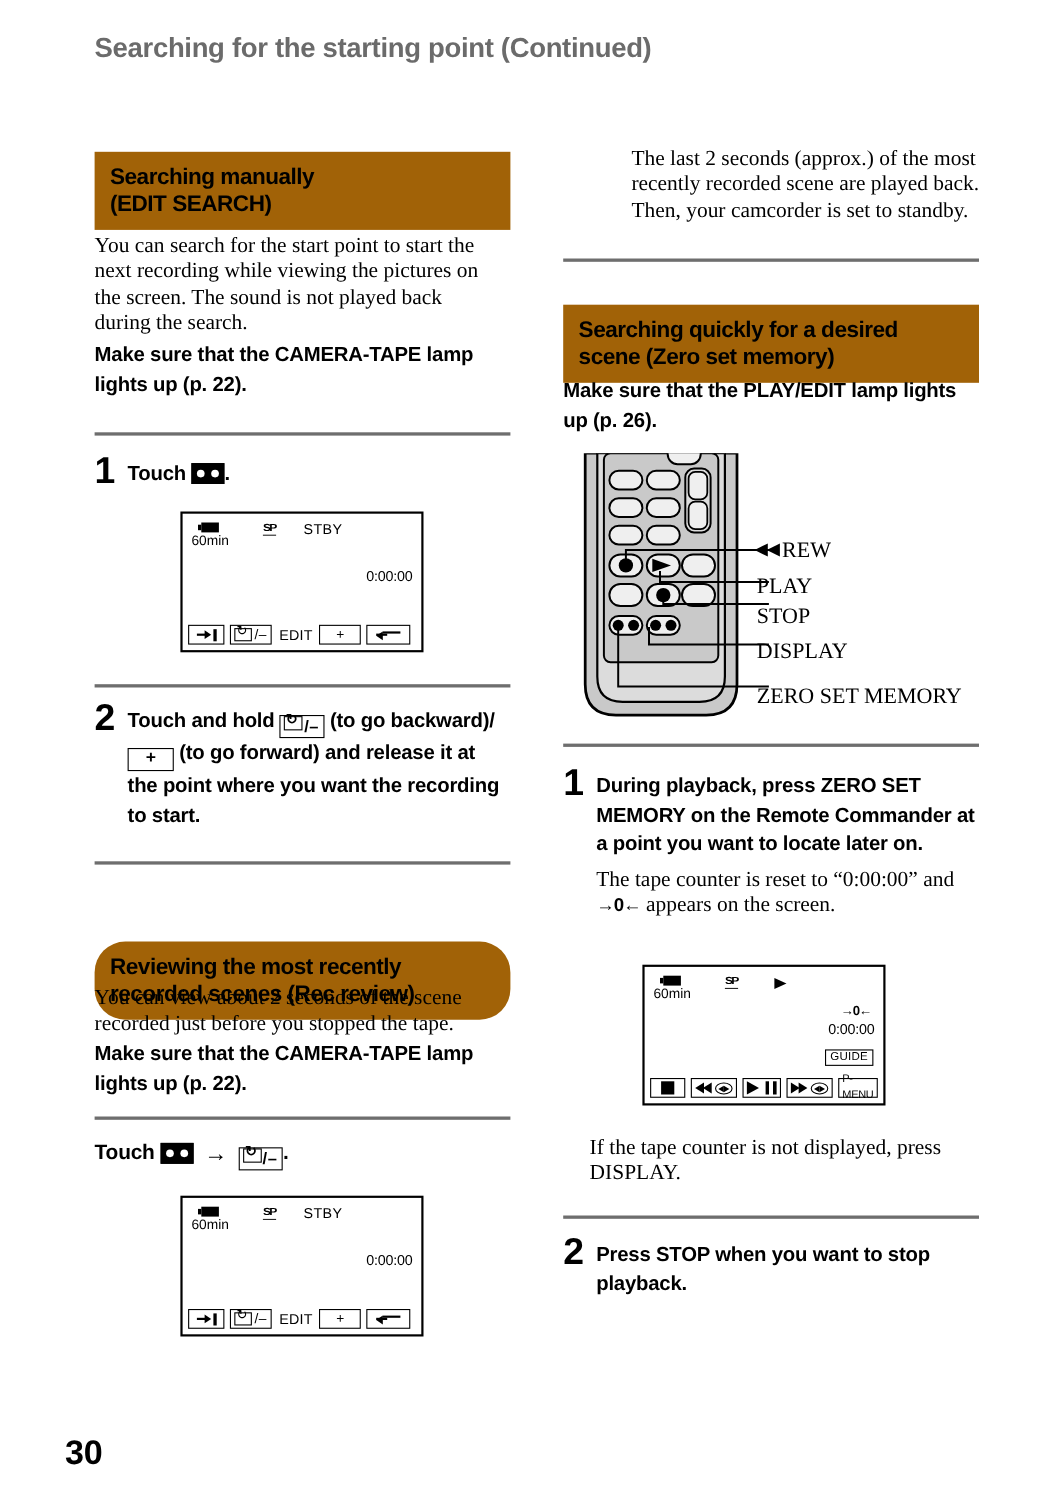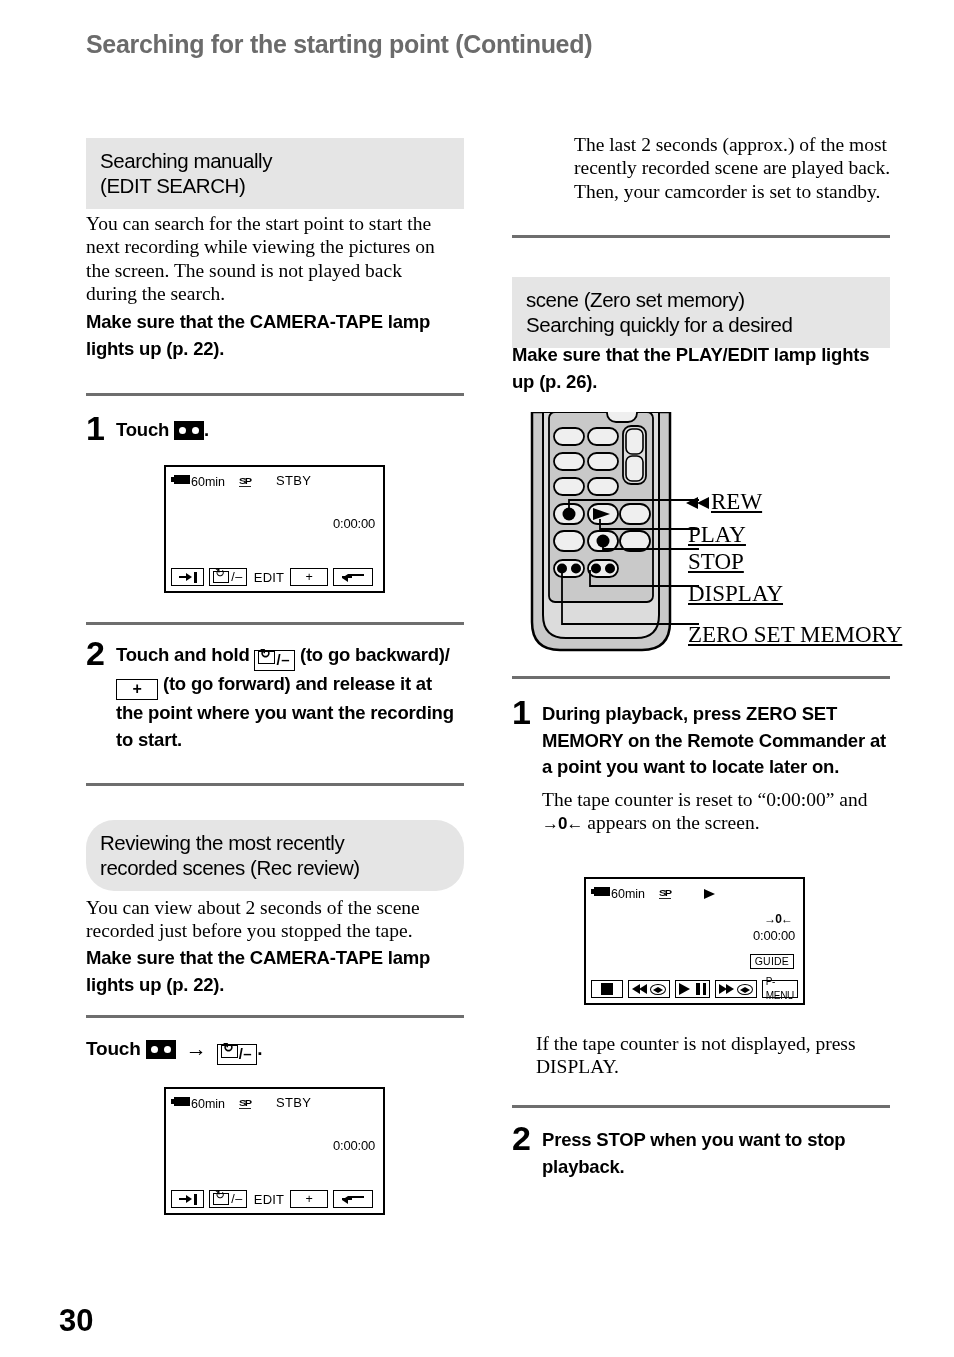--- a/index.html
+++ b/index.html
@@ -24,23 +24,23 @@
     font-weight: bold;
     font-size: 25px;
     letter-spacing: -0.3px;
     color: #6b6b6b;
   }
 
   .block { position: absolute; width: 378px; }
 
   
   .sec-head {
-    background: #e5e5e5;
-    font-family: "Liberation Sans", sans-serif;
-    font-weight: normal;
+    background: #a16207;
+    font-family: "Liberation Sans", sans-serif;
+    font-weight: bold;
     font-size: 20.5px;
     line-height: 25px;
     letter-spacing: -0.45px;
     padding: 10px 14px 11px 14px;
   }
   .sec-head .l2 { display: block; }
 
   
   .body-serif {
     font-family: "Liberation Serif", serif;
@@ -184,21 +184,21 @@
   .lcd-top {
     position: absolute;
     left: 0; right: 0; top: 7px;
     height: 16px;
     font-family: "Liberation Sans", sans-serif;
     font-size: 12.5px;
     line-height: 14px;
   }
   .lcd-batt {
     position: absolute; left: 8px; top: 1px;
-    display: flex; 
+    display: flex; align-items: center; flex-direction: column;
   }
   .batt-icon {
     width: 16px; height: 9px;
     background: #000;
     position: relative;
     margin-right: 1px;
   }
   .batt-icon::before {
     content:"";
     position:absolute;
@@ -337,23 +337,22 @@
     border-top:3px solid transparent; border-bottom:3px solid transparent;
   }
   .g-oval-in-l { left:2px; border-right:5px solid #000; }
   .g-oval-in-r { right:2px; border-left:5px solid #000; }
 
   
   .remote-fig { position: absolute; }
   .callout {
     position: absolute;
     font-family: "Liberation Serif", serif;
-    font-size: 23px;
+    font-size: 20px;
     white-space: nowrap;
-    text-decoration: underline;
   }
   .callout .rewglyph {
     display:inline-block; position:relative; width:25px; height:13px; vertical-align:-1px;
   }
   .callout .rewglyph::before, .callout .rewglyph::after{
     content:""; position:absolute; top:0; width:0;height:0;
     border-right:12px solid #000; border-top:6.5px solid transparent; border-bottom:6.5px solid transparent;
   }
   .callout .rewglyph::before{ left:0; }
   .callout .rewglyph::after{ left:11px; }
@@ -434,21 +433,21 @@
     <span>(to go</span>
     <span>backward)/</span><span class="ico-plus">+</span>
     <span>(to go forward)</span>
     <span>and release it at the point where</span>
     <span>you want the recording to start.</span>
   </div>
 </div>
 
 <div class="rule" style="left:86px; top:783px;"></div>
 
-<div class="block sec-head" style="left:86px; top:820px;border-radius:28px;">
+<div class="block sec-head" style="left:86px; top:856px;border-radius:28px;">
   <span class="l2">Reviewing the most recently</span>
   <span class="l2">recorded scenes (Rec review)</span>
 </div>
 
 <div class="block body-serif" style="left:86px; top:896px; width:375px;">You can view about 2 seconds of the scene recorded just before you stopped the tape.</div>
 
 <div class="block body-bold" style="left:86px; top:944px; width:370px;">Make sure that the CAMERA-TAPE lamp lights up (p. 22).</div>
 
 <div class="rule" style="left:86px; top:1015px;"></div>
 
@@ -489,22 +488,22 @@
         </span>
     </div>
   </div>
 </div>
 
 <div class="block body-serif" style="left:536px; top:133px; width:348px;margin-left:38px;">The last 2 seconds (approx.) of the most recently recorded scene are played back. Then, your camcorder is set to standby.</div>
 
 <div class="rule" style="left:512px; top:235px;"></div>
 
 <div class="block sec-head" style="left:512px; top:277px;">
+  <span class="l2">Searching quickly for a desired</span>
   <span class="l2">scene (Zero set memory)</span>
-  <span class="l2">Searching quickly for a desired</span>
 </div>
 
 <div class="block body-bold" style="left:512px; top:341px; width:370px;">Make sure that the PLAY/EDIT lamp lights up (p. 26).</div>
 
 <svg class="remote-fig" style="left:524px; top:412px;" width="370" height="246" viewBox="0 0 370 246">
 
   <path d="M8 0 L8 210 Q8 238 36 238 L118 238 Q146 238 146 210 L146 0 Z" fill="#c9c9c9" stroke="#000" stroke-width="2.5"></path>
 
   <path d="M19 0 L19 203 Q19 226 42 226 L112 226 Q135 226 135 203 L135 0 Z" fill="#dcdcdc" stroke="#000" stroke-width="2"></path>
 

